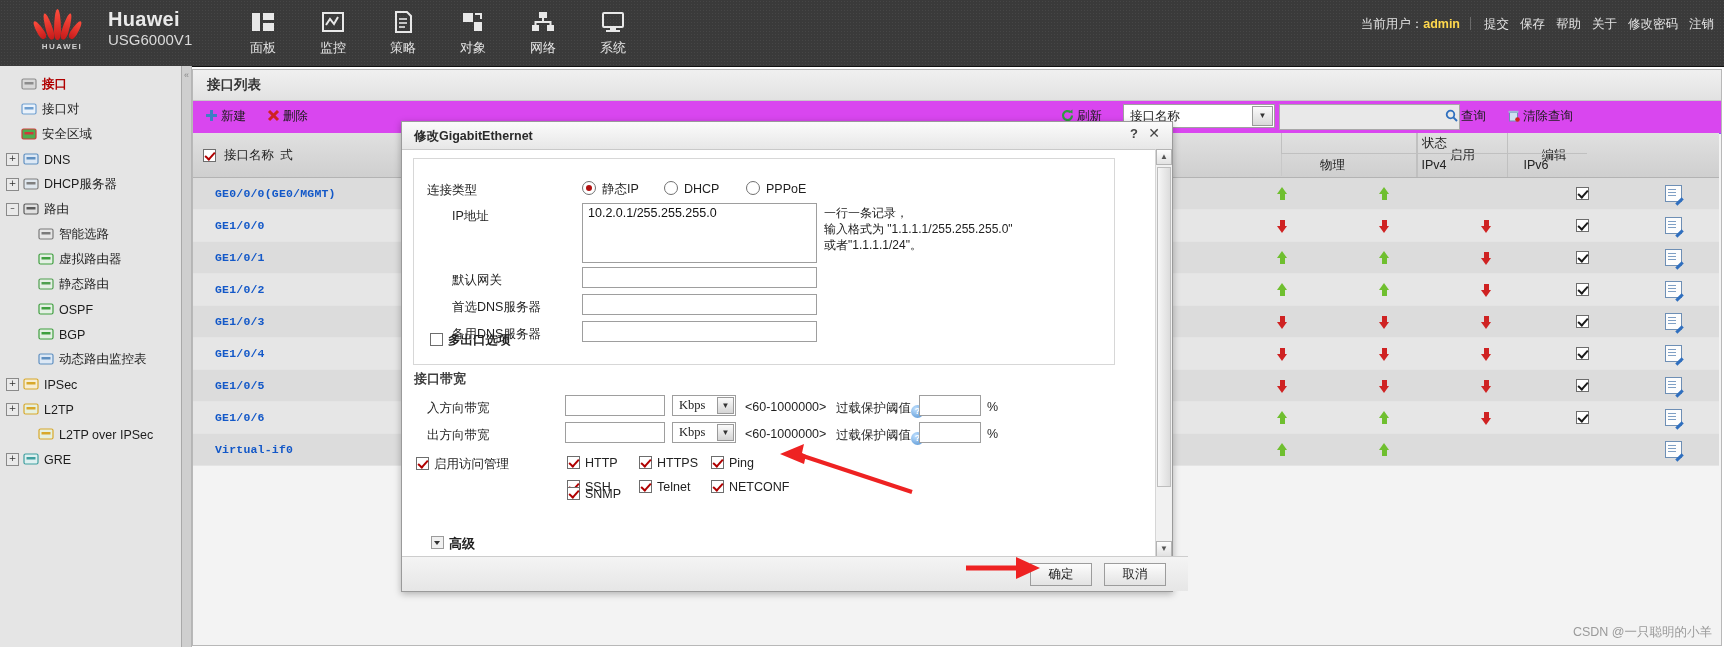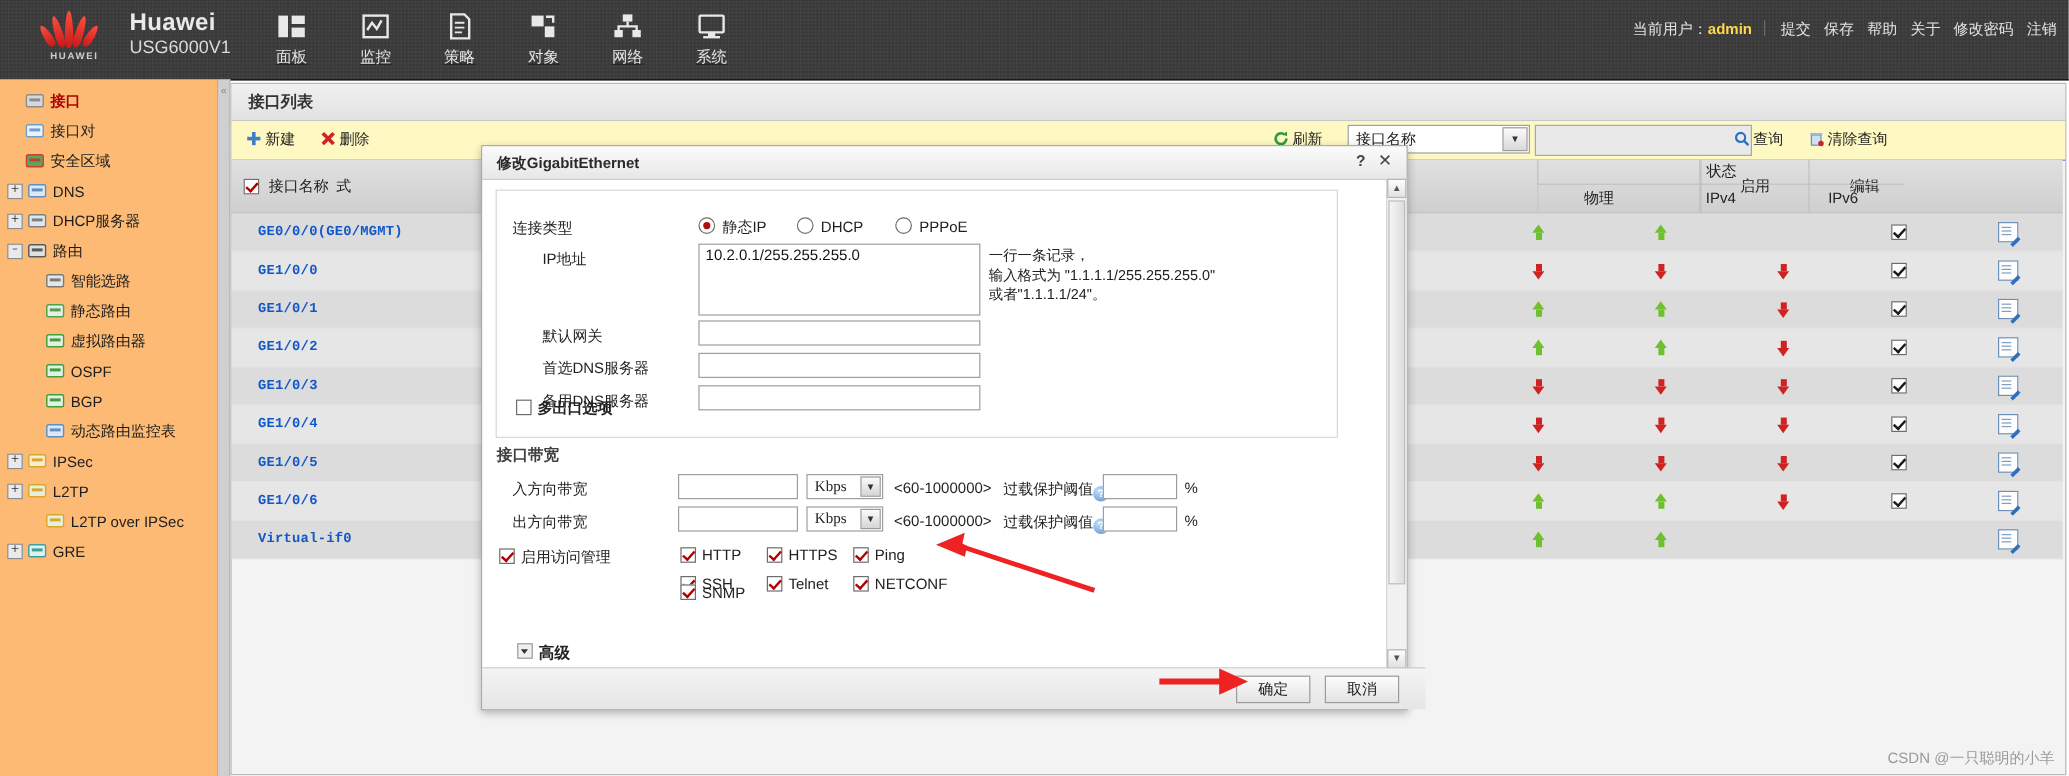--- a/index.html
+++ b/index.html
@@ -23,53 +23,53 @@
   .p1{left:4px;height:20px;transform:rotate(-32deg);}
   .p2{left:13px;height:27px;transform:rotate(-17deg);}
   .p3{left:22px;height:31px;}
   .p4{left:31px;height:27px;transform:rotate(17deg);}
   .p5{left:40px;height:20px;transform:rotate(32deg);}
   .logo-text{text-align:center;color:#cfcfcf;font-size:8px;letter-spacing:1.4px;font-weight:bold;margin-top:2px;}
   .brand{position:absolute;left:108px;top:8px;color:#e9e9e9;}
   .brand .b1{font-size:20px;font-weight:bold;line-height:22px;letter-spacing:.3px;}
   .brand .b2{font-size:15px;line-height:20px;color:#dadada;}
 
-  .navitems{position:absolute;left:208px;top:6px;display:flex;text-decoration:underline;}
+  .navitems{position:absolute;left:228px;top:6px;display:flex;}
   .navitem{width:70px;text-align:center;color:#e4e4e4;cursor:pointer;padding-top:4px;}
   .navitem .nlabel{font-size:13px;margin-top:3px;display:block;}
   .navitem .nicon{display:block;height:26px;}
   .navitem svg{display:block;margin:0 auto;}
 
   .userbar{position:absolute;right:10px;top:16px;color:#e2e2e2;font-size:12.5px;white-space:nowrap;}
   .userbar .uname{color:#ffd84d;font-weight:bold;}
   .userbar a{color:#e2e2e2;text-decoration:none;margin-left:11px;}
   .userbar .sep{display:inline-block;width:1px;height:13px;background:#6a6a6a;margin:0 2px 0 10px;vertical-align:-2px;}
 
   
-  .sidebar{position:absolute;left:0;top:66px;width:181px;height:581px;background:#fdba74;
+  .sidebar{position:absolute;left:0;top:66px;width:181px;height:581px;background:#e5e5e5;
            border-right:1px solid #a9a9a9;overflow:hidden;}
   .tree{padding:6px 0 0 0;}
   .tnode{display:flex;align-items:center;height:25px;padding-left:6px;cursor:pointer;white-space:nowrap;}
   .exp{width:11px;height:11px;border:1px solid #8a8a8a;background:#eaeaea;
        font-size:9px;line-height:9px;text-align:center;color:#333;margin-right:4px;flex:none;
        font-family:"DejaVu Sans",sans-serif;}
   .exp.blank{border:none;background:transparent;}
   .indent{display:inline-block;flex:none;}
   .ticon{width:17px;height:15px;margin-right:4px;flex:none;display:inline-block;position:relative;}
   .tlabel{font-size:12.5px;color:#1d1d1d;}
   .tlabel.sel{color:#b00000;font-weight:bold;}
   .collapse-handle{position:absolute;left:182px;top:66px;width:9px;height:581px;background:#cfcfcf;
                    border-right:1px solid #b5b5b5;color:#888;font-size:9px;text-align:center;padding-top:4px;}
 
   
   .main{position:absolute;left:192px;top:69px;width:1528px;height:575px;background:#f3f3f3;
         border:1px solid #b8b8b8;}
   .panel-title{height:30px;line-height:30px;padding-left:14px;font-size:13.5px;font-weight:bold;
     color:#333;background:linear-gradient(to bottom,#f0f0f0,#e2e2e2);border-bottom:1px solid #c8c8c8;}
-  .toolrow{height:32px;position:relative;border-bottom:1px solid #8b5cf6;background:#fef9c3;}
+  .toolrow{height:32px;position:relative;border-bottom:1px solid #8b5cf6;background:#d946ef;}
   .tool{position:absolute;top:7px;font-size:12.5px;cursor:pointer;color:#1d1d1d;}
   .tool .gi{display:inline-block;vertical-align:-2px;margin-right:3px;}
   .t-new{left:12px;}
   .t-del{left:74px;}
   .t-refresh{left:868px;}
   .sel-wrap{position:absolute;left:930px;top:3px;width:150px;height:22px;background:#fff;
             border:1px solid #a0a0a0;font-size:12.5px;}
   .sel-wrap .seltext{padding:3px 0 0 6px;}
   .sel-btn{position:absolute;right:1px;top:1px;width:19px;height:18px;
     background:linear-gradient(to bottom,#fbfbfb,#d9d9d9);border:1px solid #9a9a9a;
@@ -320,33 +320,33 @@
           <span class="ticon"><svg width="16" height="14" viewBox="0 0 16 14">
               <rect x="1" y="2" width="14" height="10" rx="1.5" fill="#e6e6e6" stroke="#7a7a7a" stroke-width="1.2"></rect>
               <rect x="3.5" y="5" width="9" height="2.5" fill="#7a7a7a"></rect>
             </svg></span>
           <span class="tlabel">智能选路</span>
         </div>
         <div class="tnode">
           <span class="indent" style="width: 17px;"></span>
           <span class="exp blank"></span>
           <span class="ticon"><svg width="16" height="14" viewBox="0 0 16 14">
+              <rect x="1" y="2" width="14" height="10" rx="1.5" fill="#e4f0e4" stroke="#3f9f3f" stroke-width="1.2"></rect>
+              <rect x="3.5" y="5" width="9" height="2.5" fill="#3f9f3f"></rect>
+            </svg></span>
+          <span class="tlabel">虚拟路由器</span>
+        </div>
+        <div class="tnode">
+          <span class="indent" style="width: 17px;"></span>
+          <span class="exp blank"></span>
+          <span class="ticon"><svg width="16" height="14" viewBox="0 0 16 14">
               <rect x="1" y="2" width="14" height="10" rx="1.5" fill="#e6efe6" stroke="#4f9f4f" stroke-width="1.2"></rect>
               <rect x="3.5" y="5" width="9" height="2.5" fill="#4f9f4f"></rect>
             </svg></span>
           <span class="tlabel">静态路由</span>
-        </div>
-        <div class="tnode">
-          <span class="indent" style="width: 17px;"></span>
-          <span class="exp blank"></span>
-          <span class="ticon"><svg width="16" height="14" viewBox="0 0 16 14">
-              <rect x="1" y="2" width="14" height="10" rx="1.5" fill="#e4f0e4" stroke="#3f9f3f" stroke-width="1.2"></rect>
-              <rect x="3.5" y="5" width="9" height="2.5" fill="#3f9f3f"></rect>
-            </svg></span>
-          <span class="tlabel">虚拟路由器</span>
         </div>
         <div class="tnode">
           <span class="indent" style="width: 17px;"></span>
           <span class="exp blank"></span>
           <span class="ticon"><svg width="16" height="14" viewBox="0 0 16 14">
               <rect x="1" y="2" width="14" height="10" rx="1.5" fill="#e4f0e4" stroke="#3f9f3f" stroke-width="1.2"></rect>
               <rect x="3.5" y="5" width="9" height="2.5" fill="#3f9f3f"></rect>
             </svg></span>
           <span class="tlabel">OSPF</span>
         </div>

